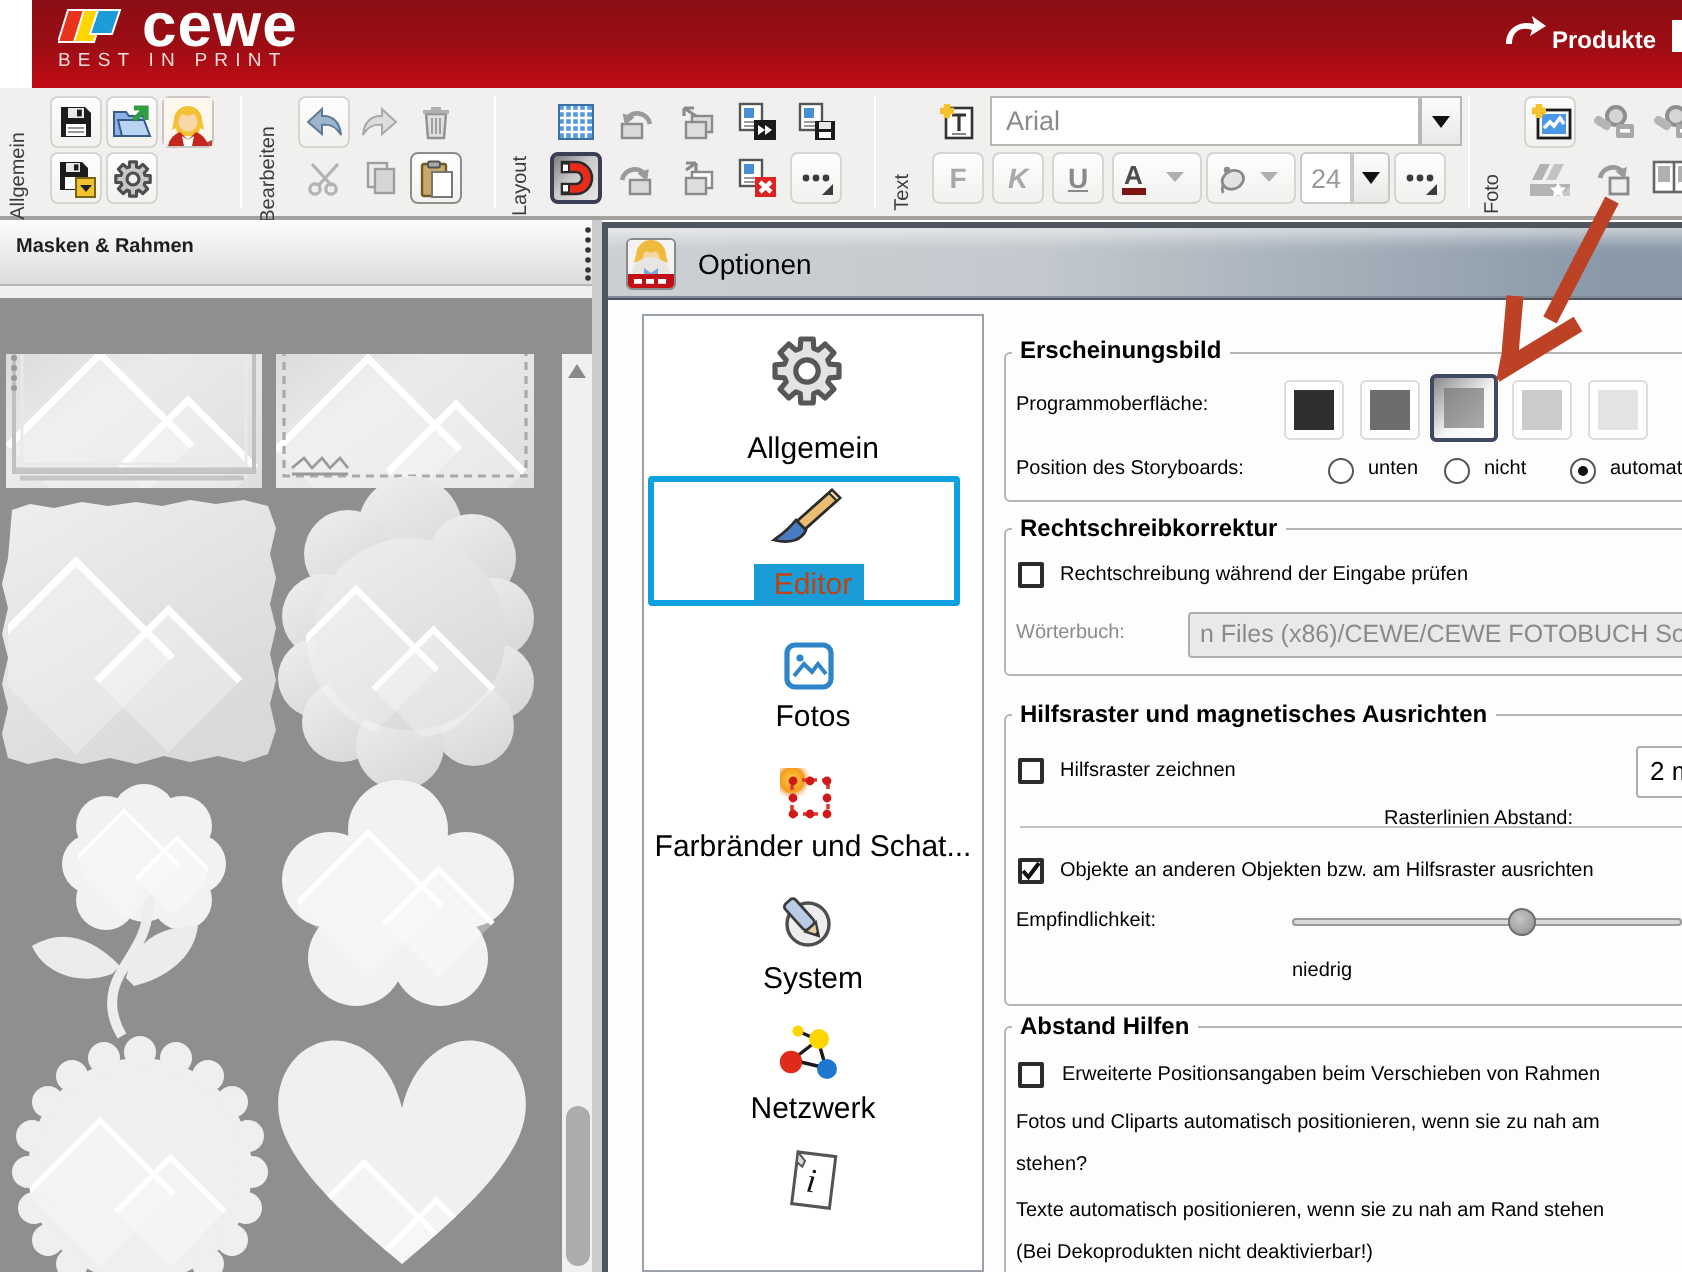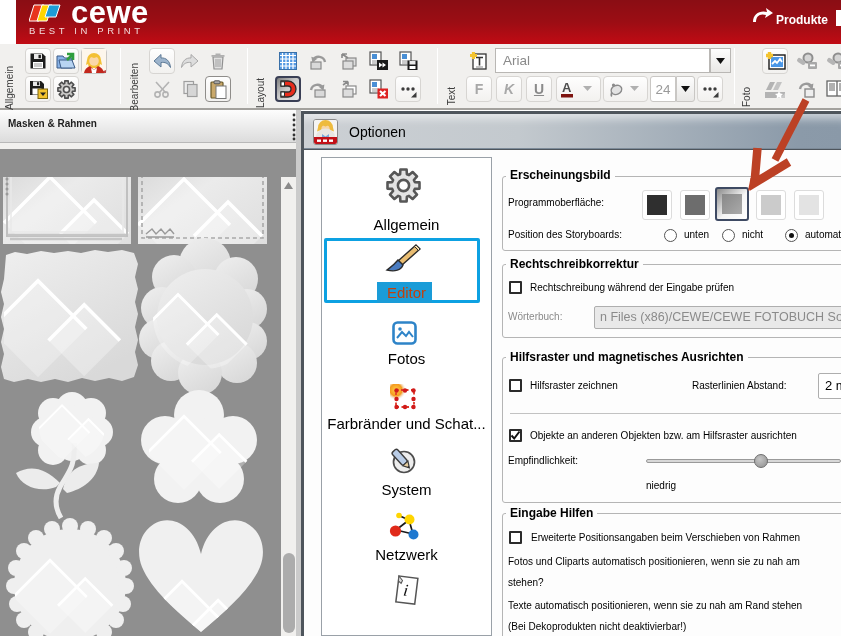--- a/index.html
+++ b/index.html
@@ -676,38 +676,38 @@
 <div class="txt" style="left:530px;top:282px">Rechtschreibung während der Eingabe prüfen</div>
 <div class="txt" style="left:508px;top:311px;color:#8a8a8a">Wörterbuch:</div>
 <div class="abs" style="left:594px;top:306px;width:266px;height:23px;background:#e9e9e9;border:1px solid #aeaeae;border-radius:2px;overflow:hidden">
         <span style="position:absolute;left:5px;top:3px;font-size:12.5px;color:#8a8a8a;white-space:nowrap">n Files (x86)/CEWE/CEWE FOTOBUCH Software</span>
       </div>
 
 <div class="fs" style="left:502px;top:357px;width:358px;height:146px"></div>
 <div class="leg" style="left:506px;top:350px">Hilfsraster und magnetisches Ausrichten</div>
 <div class="cb" style="left:509px;top:379px"></div>
 <div class="txt" style="left:530px;top:380px">Hilfsraster zeichnen</div>
-<div class="txt" style="left:692px;top:380px">Rasterlinien Abstand:</div>
+<div class="txt" style="left:692px;top:404px">Rasterlinien Abstand:</div>
 <div class="abs" style="left:818px;top:373px;width:42px;height:26px;background:#fff;border:1px solid #aeaeae;border-radius:2px">
         <span style="position:absolute;left:6px;top:4px;font-size:13px;color:#000;white-space:nowrap">2 mm</span>
       </div>
 <div class="abs" style="left:510px;top:413px;width:331px;height:1px;background:#c2c2c2"></div>
 <div class="cb" style="left:509px;top:429px">
         <svg width="11" height="11" viewBox="0 0 11 11" style="position:absolute;left:-1px;top:-1px">
           <path d="M1.5 5.5 L4.2 8.5 L9.5 1.5" stroke="#111" stroke-width="2" fill="none"></path>
         </svg>
       </div>
 <div class="txt" style="left:530px;top:430px">Objekte an anderen Objekten bzw. am Hilfsraster ausrichten</div>
 <div class="txt" style="left:508px;top:455px">Empfindlichkeit:</div>
 <div class="abs" style="left:646px;top:459px;width:195px;height:4px;background:#d8d8d8;border:1px solid #9a9a9a;border-radius:2px"></div>
 <div class="abs" style="left:754px;top:454px;width:14px;height:14px;border-radius:50%;background:radial-gradient(circle at 40% 35%,#c6c6c6,#8f8f8f);border:1px solid #6e6e6e"></div>
 <div class="txt" style="left:646px;top:480px">niedrig</div>
 
 <div class="fs" style="left:502px;top:513px;width:358px;height:140px"></div>
-<div class="leg" style="left:506px;top:506px">Eingabe Hilfen</div>
+<div class="leg" style="left:506px;top:506px">Abstand Hilfen</div>
 <div class="cb" style="left:509px;top:531px"></div>
 <div class="txt" style="left:531px;top:532px">Erweiterte Positionsangaben beim Verschieben von Rahmen</div>
 <div class="txt" style="left:508px;top:556px">Fotos und Cliparts automatisch positionieren, wenn sie zu nah am</div>
 <div class="txt" style="left:508px;top:577px">stehen?</div>
 <div class="txt" style="left:508px;top:600px">Texte automatisch positionieren, wenn sie zu nah am Rand stehen</div>
 <div class="txt" style="left:508px;top:621px">(Bei Dekoprodukten nicht deaktivierbar!)</div>
 </div>
 
 <svg class="abs" style="left:743px;top:95px" width="80" height="100" viewBox="0 0 80 100">
   <g stroke="#bc4125" fill="none">

